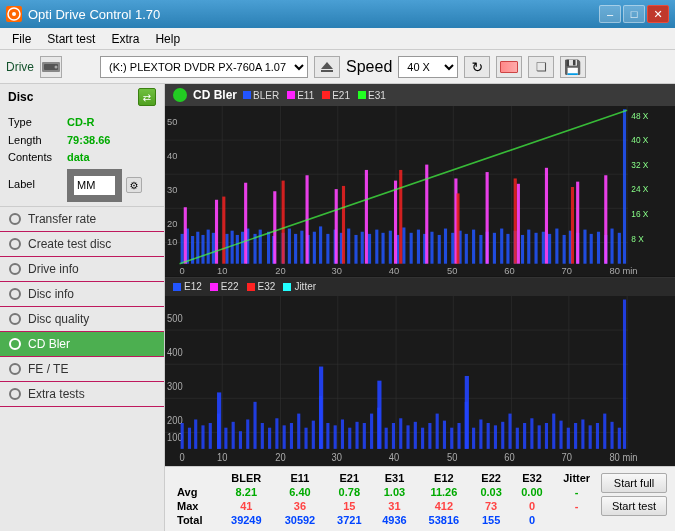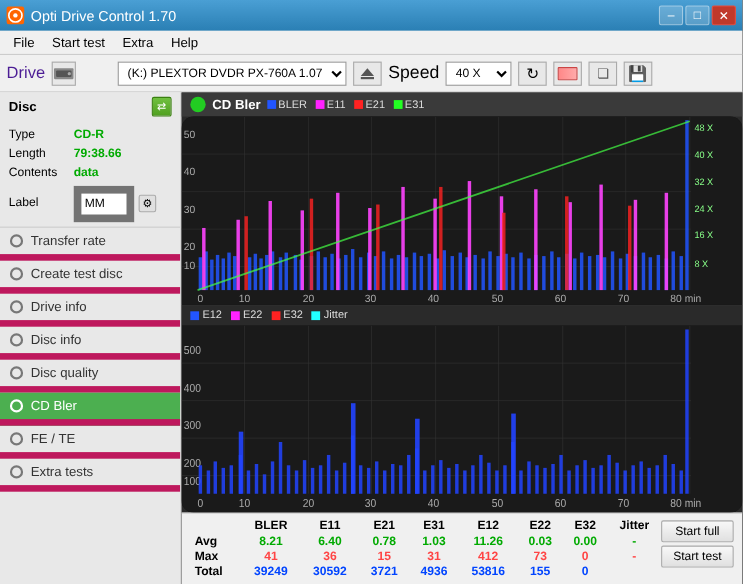--- a/index.html
+++ b/index.html
@@ -23,21 +23,21 @@
       background: #f0f0f0; border-bottom: 1px solid #ccc;
       display: flex; align-items: center; height: 22px; padding: 0 4px;
     }
     .menu-item { padding: 2px 8px; cursor: pointer; font-size: 12px; color: #000; }
 
     
     .toolbar {
       background: #f0f0f0; border-bottom: 1px solid #ccc;
       display: flex; align-items: center; height: 34px; padding: 2px 6px; gap: 6px;
     }
-    .toolbar-label { font-size: 15px; color: #4c1d95; }
+    .toolbar-label { font-size: 12px; color: #14532d; }
     .drive-icon { width: 22px; height: 22px; background: #e8e8e8; border: 1px solid #aaa; display: flex; align-items: center; justify-content: center; font-size: 10px; }
     .drive-select {
       background: white; border: 1px solid #999; padding: 2px 4px; font-size: 11px;
       height: 22px; min-width: 200px; cursor: pointer; margin-left: 32px;
     }
     .eject-btn { width: 26px; height: 22px; background: #e8e8e8; border: 1px solid #aaa; cursor: pointer; display: flex; align-items: center; justify-content: center; font-size: 12px; }
     .speed-label { font-size: 16px; }
     .speed-select { background: white; border: 1px solid #999; padding: 2px 4px; font-size: 11px; height: 22px; width: 60px; }
     .toolbar-icon-btn { width: 26px; height: 22px; background: #e8e8e8; border: 1px solid #aaa; cursor: pointer; display: flex; align-items: center; justify-content: center; }
     .eraser-icon { width: 18px; height: 12px; background: linear-gradient(to right, #ff8888, #ffaaaa); border: 1px solid #cc4444; border-radius: 1px; }
@@ -61,21 +61,21 @@
     .disc-val { color: #00aa00; font-weight: bold; }
     .label-row { display: flex; align-items: center; gap: 4px; margin-top: 2px; }
     .label-input { border: 7px solid #737373; background: white; padding: 1px 3px; font-size: 11px; width: 55px; height: 33px; }
     .label-gear { width: 16px; height: 16px; background: #e0e0e0; border: 1px solid #aaa; cursor: pointer; display: flex; align-items: center; justify-content: center; font-size: 10px; border-radius: 2px; }
 
     
     .nav-items { flex: 1; overflow: hidden; }
     .nav-item {
       display: flex; align-items: center; gap: 6px;
       padding: 5px 8px; cursor: pointer; color: #333; font-size: 12px;
-      border-bottom: 6px solid #be185d;
+      border-bottom: 1px solid #be185d;
     }
     .nav-item.active { background: #4caf50; color: white; }
     .nav-icon { width: 14px; height: 14px; flex-shrink: 0; display: flex; align-items: center; justify-content: center; }
     .nav-icon-circle { width: 12px; height: 12px; border-radius: 50%; border: 2px solid; display: flex; align-items: center; justify-content: center; }
     .nav-item .icon-color { border-color: #777; }
 
     
     .content-area {
       flex: 1; background: #2a2a2a; display: flex; flex-direction: column; overflow: hidden;
     }
@@ -276,21 +276,21 @@
           <div class="legend-color" style="background:#ff2222;"></div>
           <span class="legend-text">E21</span>
         </div>
         <div class="legend-item">
           <div class="legend-color" style="background:#22ff22;"></div>
           <span class="legend-text">E31</span>
         </div>
       </div>
     </div>
 
-    <div style="flex:1; display:flex; flex-direction:column; overflow:hidden; background:#111;border-radius:11px;">
+    <div style="flex:1; display:flex; flex-direction:column; overflow:hidden; background:#111;">
 
       <div style="flex:1; position:relative; border-bottom:1px solid #333;">
         <svg width="100%" height="100%" viewBox="0 0 490 160" preserveAspectRatio="none" style="position:absolute;top:0;left:0;width:100%;height:100%;">
 
           <rect width="490" height="160" fill="#1a1a1a"></rect>
 
           <line x1="0" y1="32" x2="445" y2="32" stroke="#333" stroke-width="0.5"></line>
           <line x1="0" y1="64" x2="445" y2="64" stroke="#333" stroke-width="0.5"></line>
           <line x1="0" y1="96" x2="445" y2="96" stroke="#333" stroke-width="0.5"></line>
           <line x1="0" y1="128" x2="445" y2="128" stroke="#333" stroke-width="0.5"></line>

